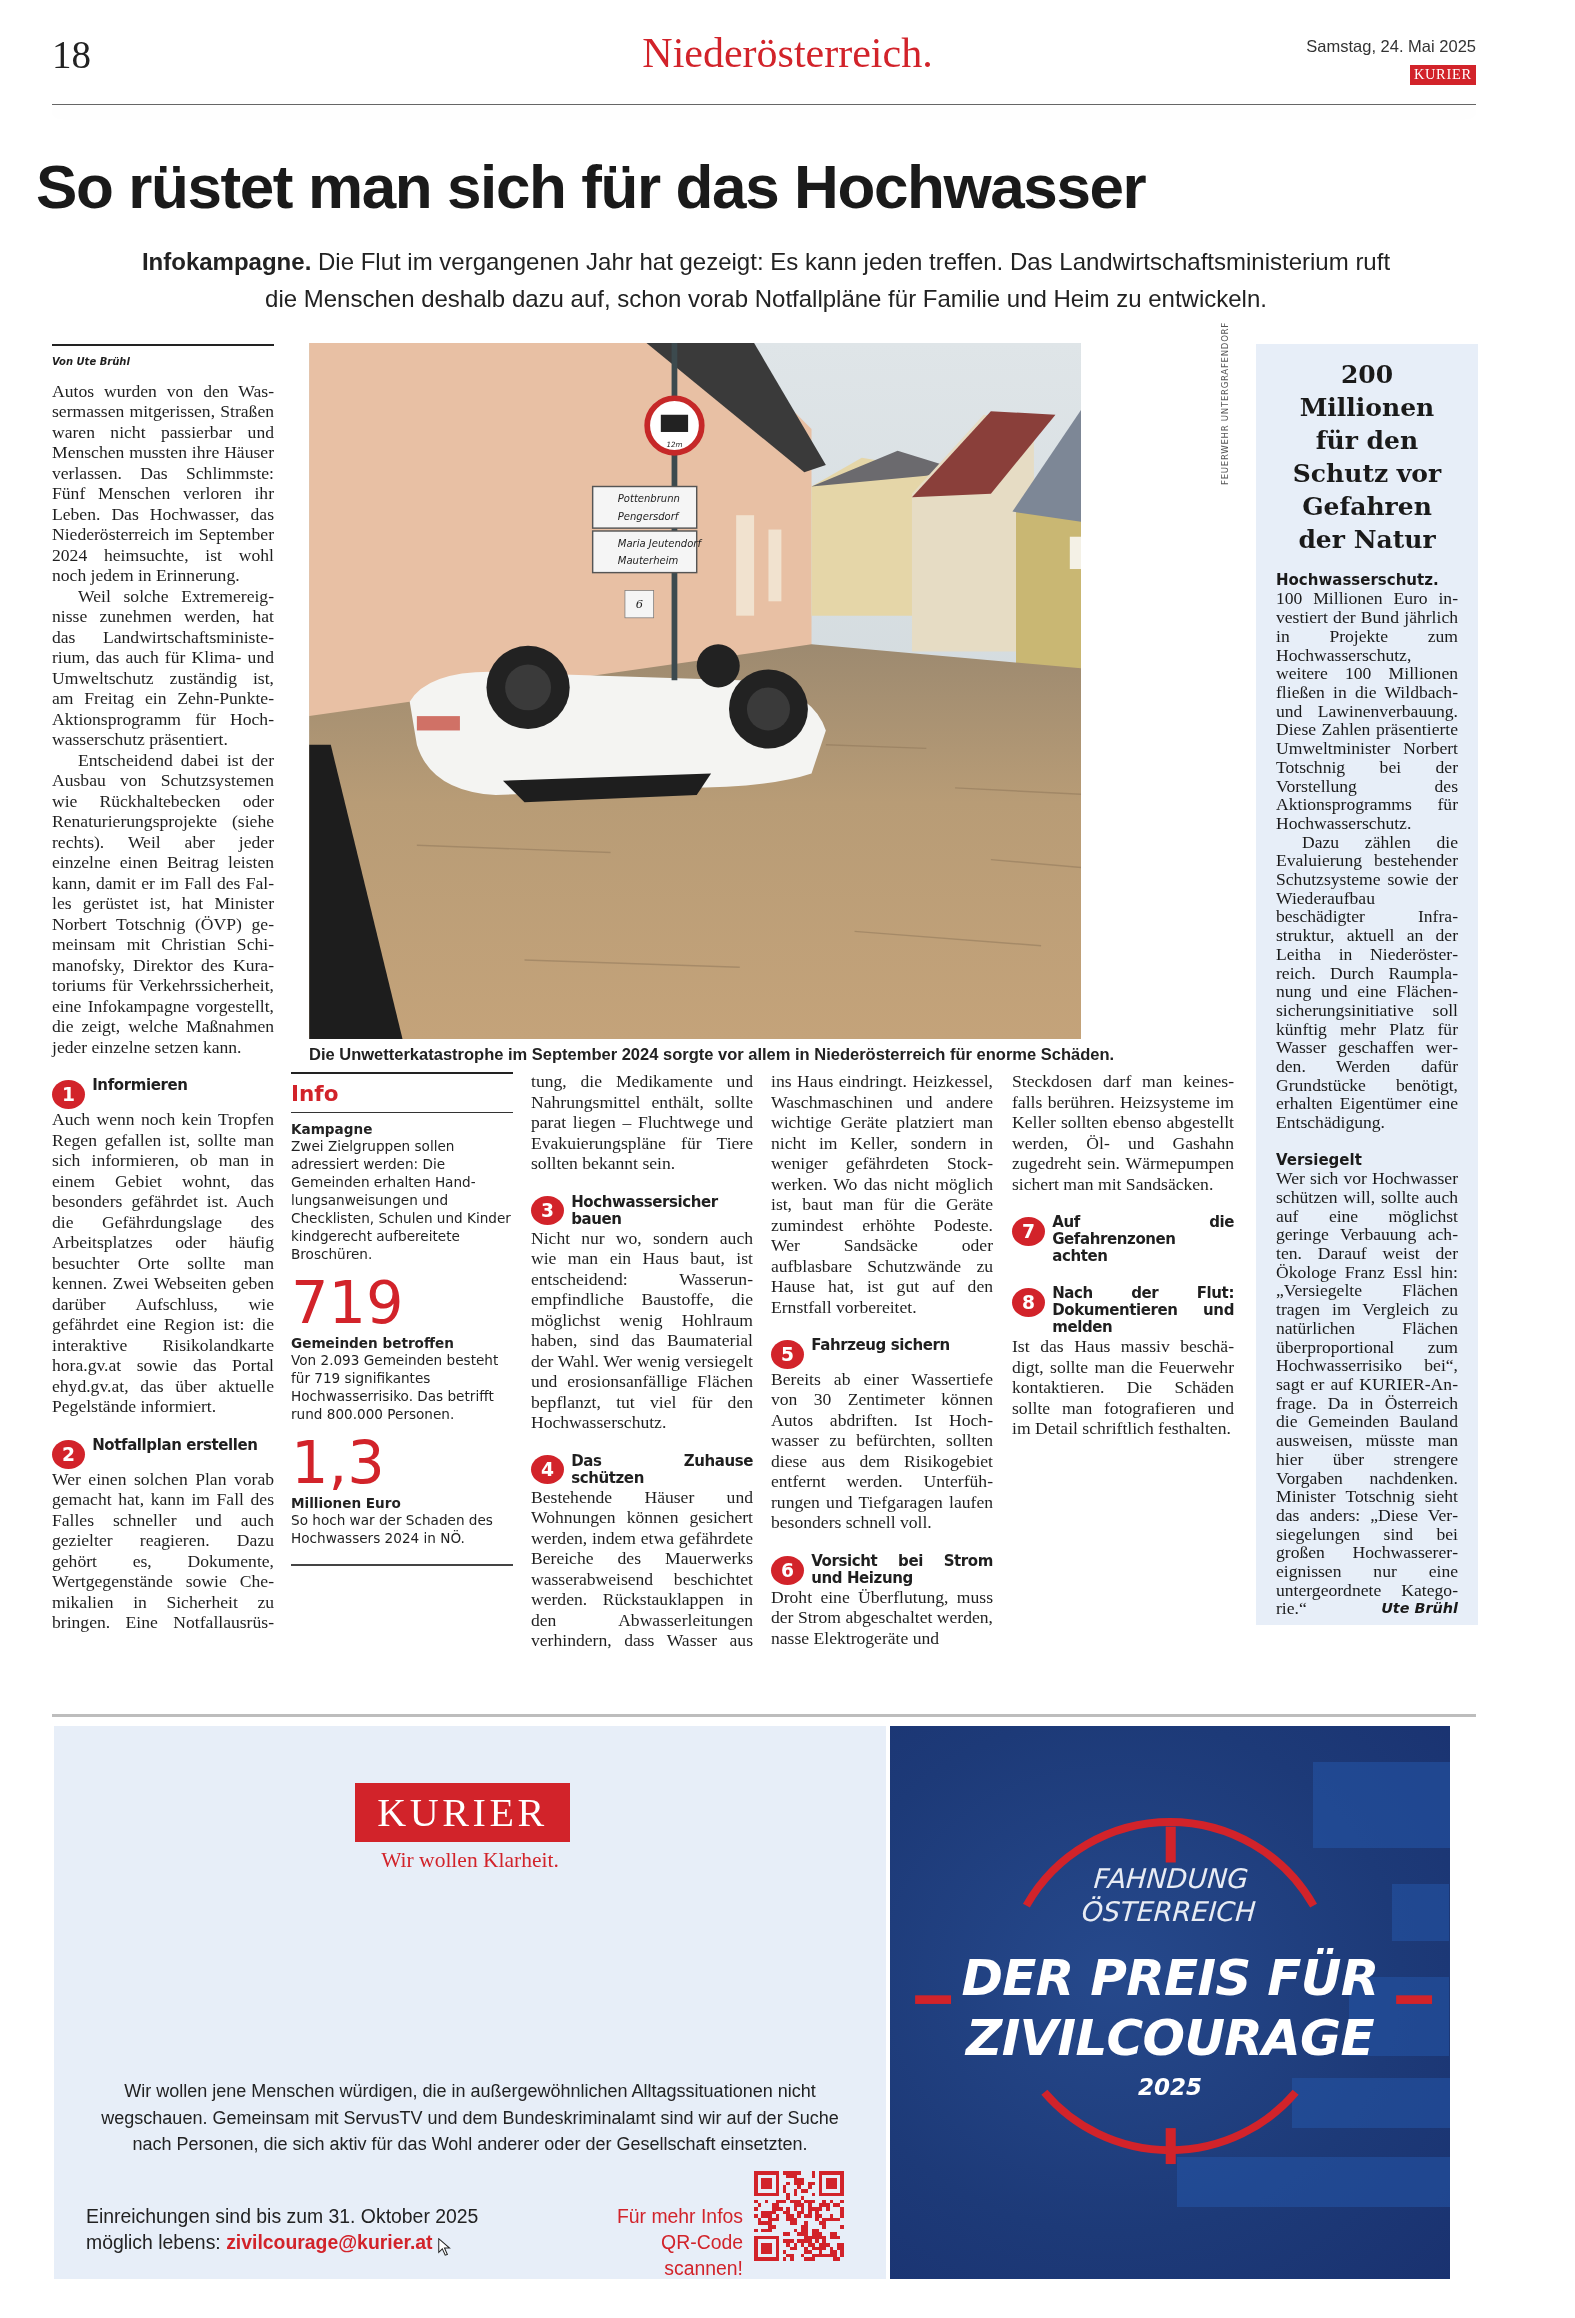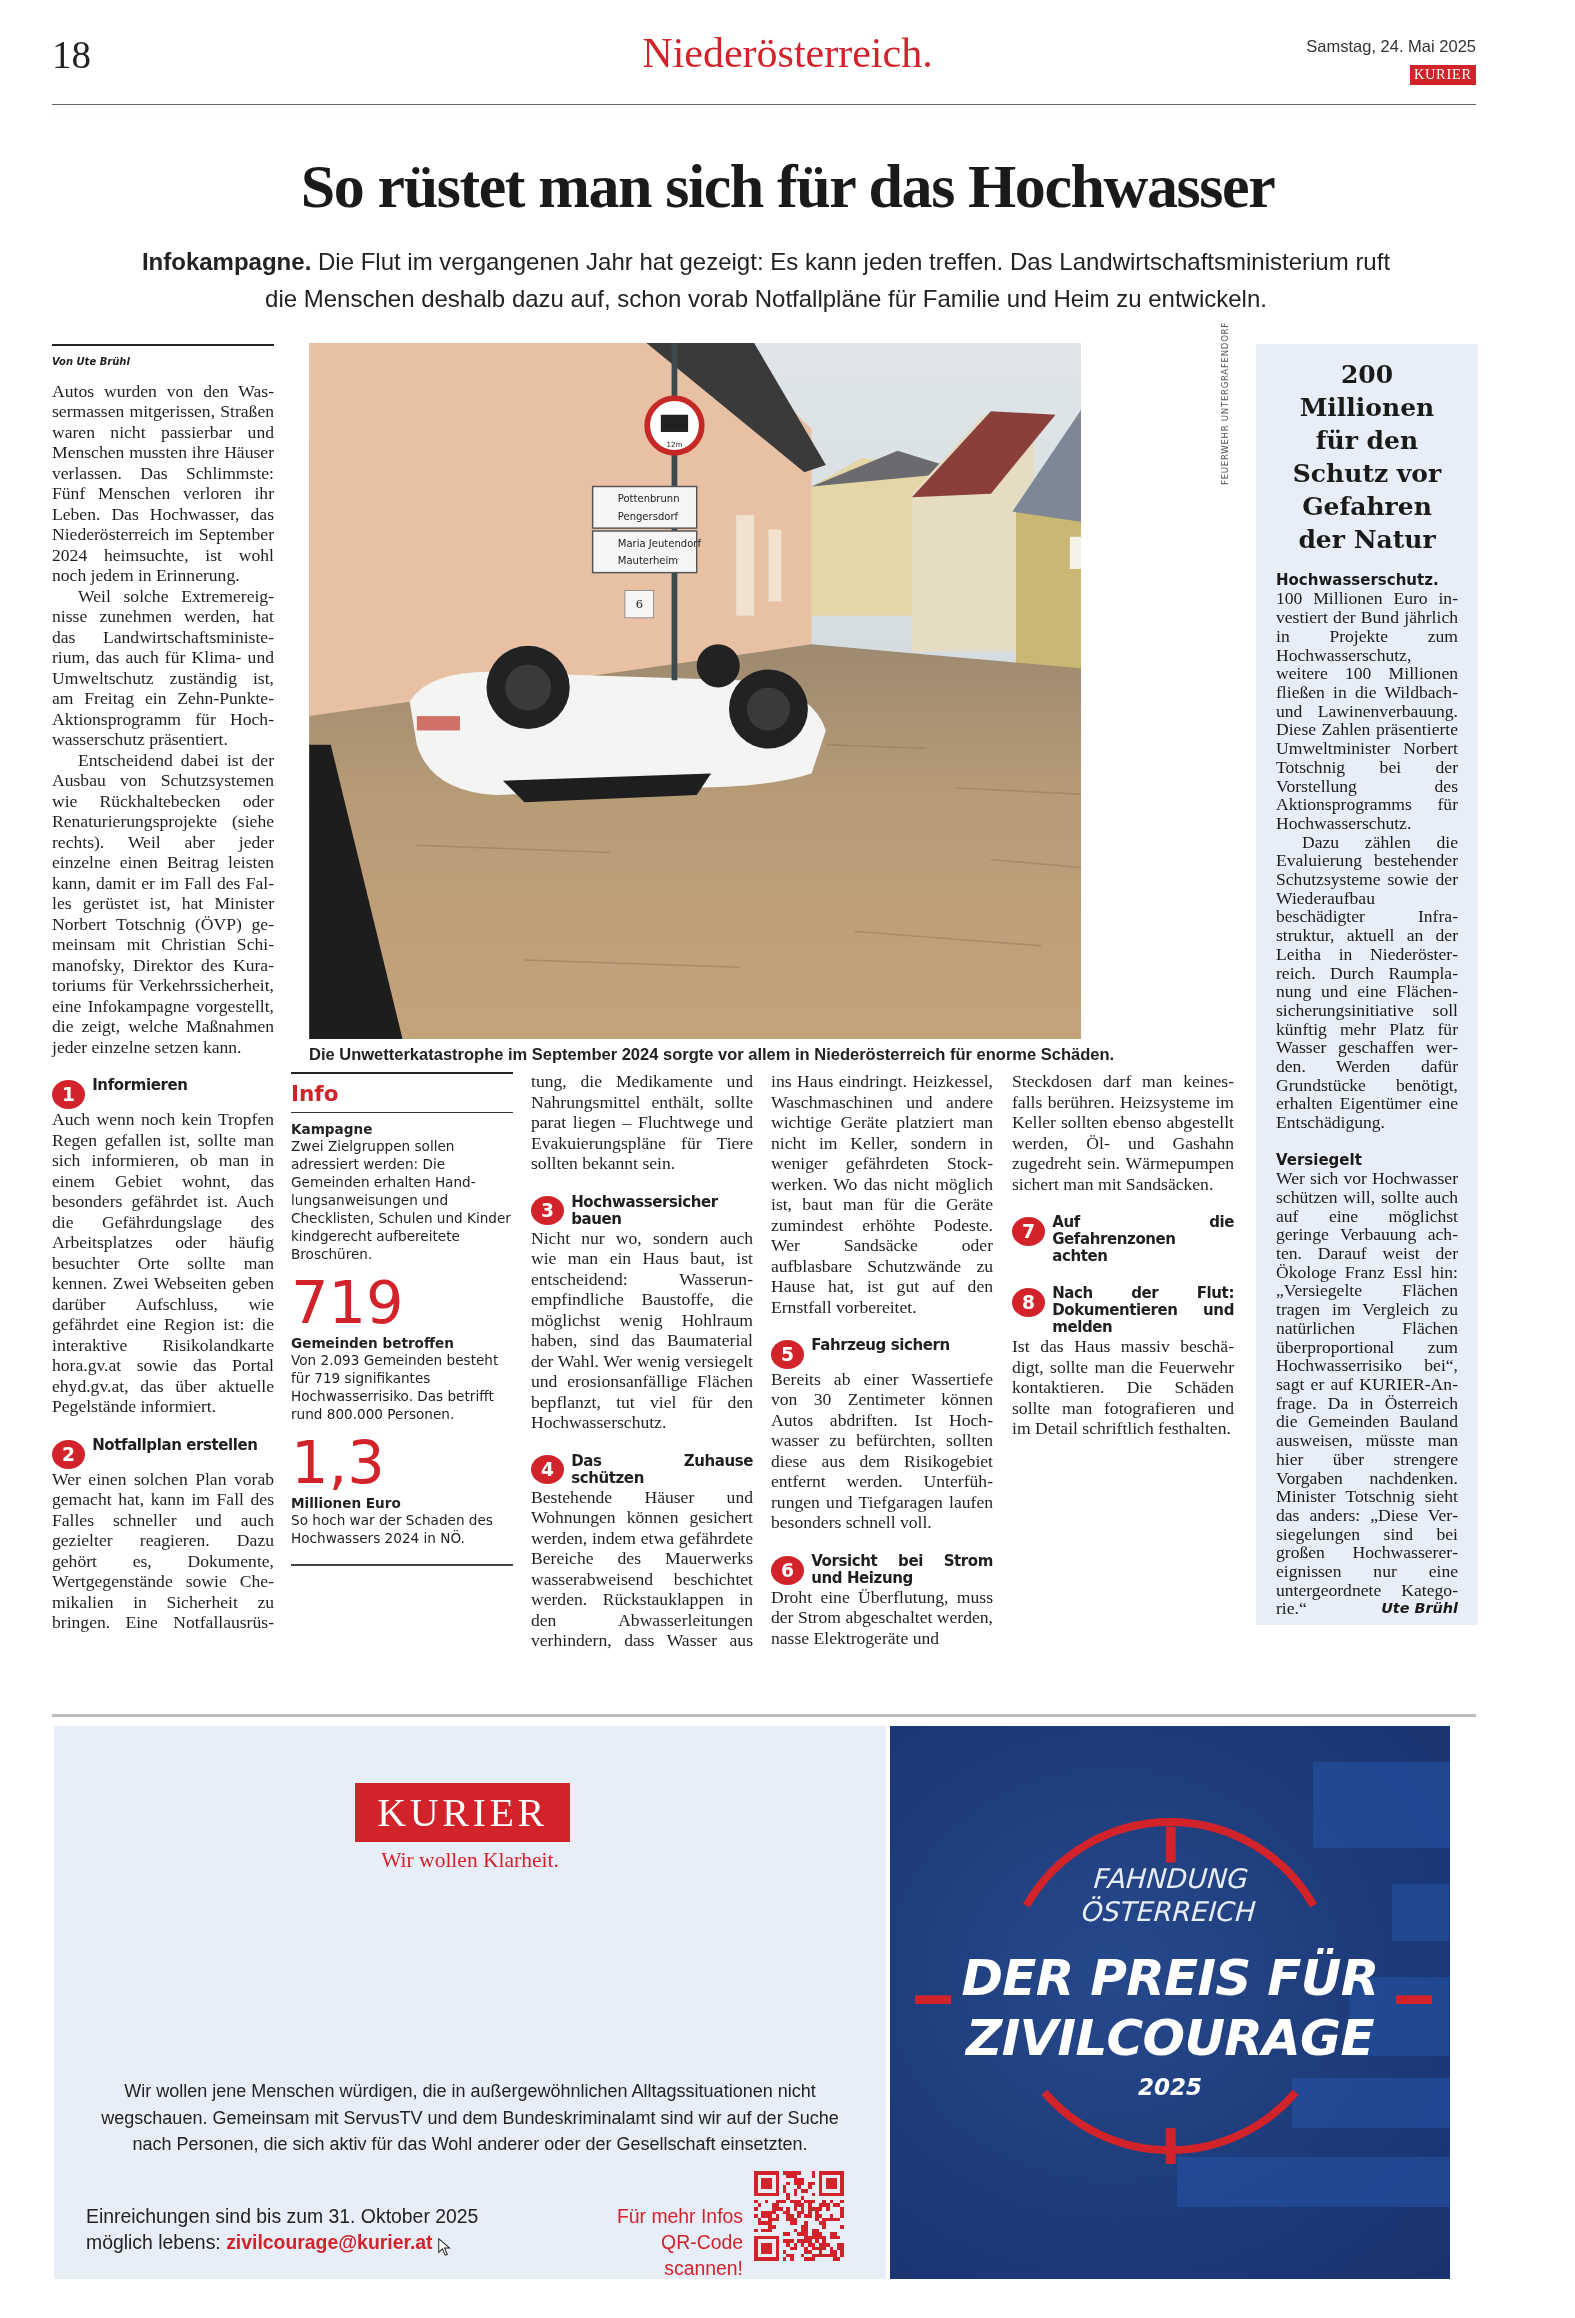--- a/index.html
+++ b/index.html
@@ -5,39 +5,39 @@
   html, body { margin: 0; padding: 0; background: #ffffff; }
   body { width: 1575px; height: 2319px; position: relative; overflow: hidden; color: #1a1a1a; }
 
   
   #page-number { position: absolute; left: 52px; top: 32px; font-family: "Liberation Serif", serif; font-size: 39px; color: #222; }
   #section-title { position: absolute; left: 0; right: 0; top: 29px; text-align: center; font-family: "Liberation Serif", serif; font-size: 42px; color: #d2232a; }
   #issue-date { position: absolute; right: 99px; top: 37px; font-family: "Liberation Sans", sans-serif; font-size: 16.5px; color: #333; }
   #kurier-badge { position: absolute; right: 99px; top: 65px; background: #d2232a; color: #fff; font-family: "Liberation Serif", serif; font-size: 14.4px; padding: 1.4px 4.3px; letter-spacing: 0.7px; }
   #header-rule { position: absolute; left: 52px; right: 99px; top: 104px; height: 1.4px; background: #666; box-shadow: 0 7.2px 13px rgba(0,0,0,0.12); }
 
-  #headline { position: absolute; left: 0; right: 0; top: 151px; text-align: center; font-family: Liberation Serif, serif; font-weight: bold; font-size: 62px; letter-spacing: -1.4px; color: #1a1a1a; }
+  #headline { position: absolute; left: 0; right: 0; top: 151px; font-family: Liberation Sans, sans-serif; font-weight: bold; font-size: 62px; letter-spacing: -1.4px; color: #1a1a1a; padding-left: 36px; }
   #lead { position: absolute; left: 136px; right: 179px; top: 243px; text-align: center; font-family: "Liberation Sans", sans-serif; font-size: 24px; line-height: 37px; color: #222; }
   #lead b { font-weight: bold; }
 
   
   .col { position: absolute; font-family: "Liberation Serif", serif; font-size: 17.6px; line-height: 20.5px; text-align: justify; hyphens: manual; color: #1f1f1f; }
   .col p { margin: 0; }
   .col p.ind { text-indent: 26px; }
   .byline-rule { height: 2.2px; background: #222; margin-bottom: 5.7px; }
   .byline { font-family: "DejaVu Sans", sans-serif; font-style: italic; font-weight: bold; font-size: 10px; margin-bottom: 8.6px; }
 
   .tip { margin-top: 20px; }
   .tip-head { display: flex; align-items: flex-start; }
   .badge { flex: 0 0 auto; width: 33px; height: 29px; border-radius: 50%; background: #d2232a; color: #fff; font-family: "DejaVu Sans", sans-serif; font-weight: bold; font-size: 18.7px; text-align: center; line-height: 29px; margin-right: 7.2px; margin-top: 2.9px; }
   .tip-title { font-family: "DejaVu Sans", sans-serif; font-weight: bold; font-size: 15px; line-height: 17px; letter-spacing: -0.4px; }
   .tip-body { margin-top: -1.4px; }
 
   
-  #photo { position: absolute; left: 309px; top: 343px; width: 772px; height: 696px; overflow: hidden; background: #b59a78; }
+  #photo { position: absolute; left: 309px; top: 343px; width: 772px; height: 696px; overflow: hidden; background: #b59a78; font-style: italic; }
   #photo-credit { position: absolute; left: 1218px; top: 343px; width: 14.4px; height: 144px; }
   #photo-credit span { position: absolute; left: -65px; top: 65px; width: 144px; transform: rotate(-90deg); font-family: "DejaVu Sans", sans-serif; font-size: 8.6px; color: #555; letter-spacing: 0.7px; white-space: nowrap; }
   #caption { position: absolute; left: 309px; top: 1045px; font-family: "Liberation Sans", sans-serif; font-weight: bold; font-size: 16.5px; color: #222; }
 
   
   #info { position: absolute; left: 291px; top: 1072px; width: 222px; font-family: "DejaVu Sans", sans-serif; color: #222; }
   #info .rule { height: 2.2px; background: #222; }
   #info .rule.thin { height: 1.4px; background: #333; }
   #info-title { font-weight: bold; color: #d2232a; font-size: 21.5px; padding: 7.2px 0 5.7px; }
   #info h4 { margin: 7.2px 0 0; font-size: 13.6px; font-weight: bold; }

